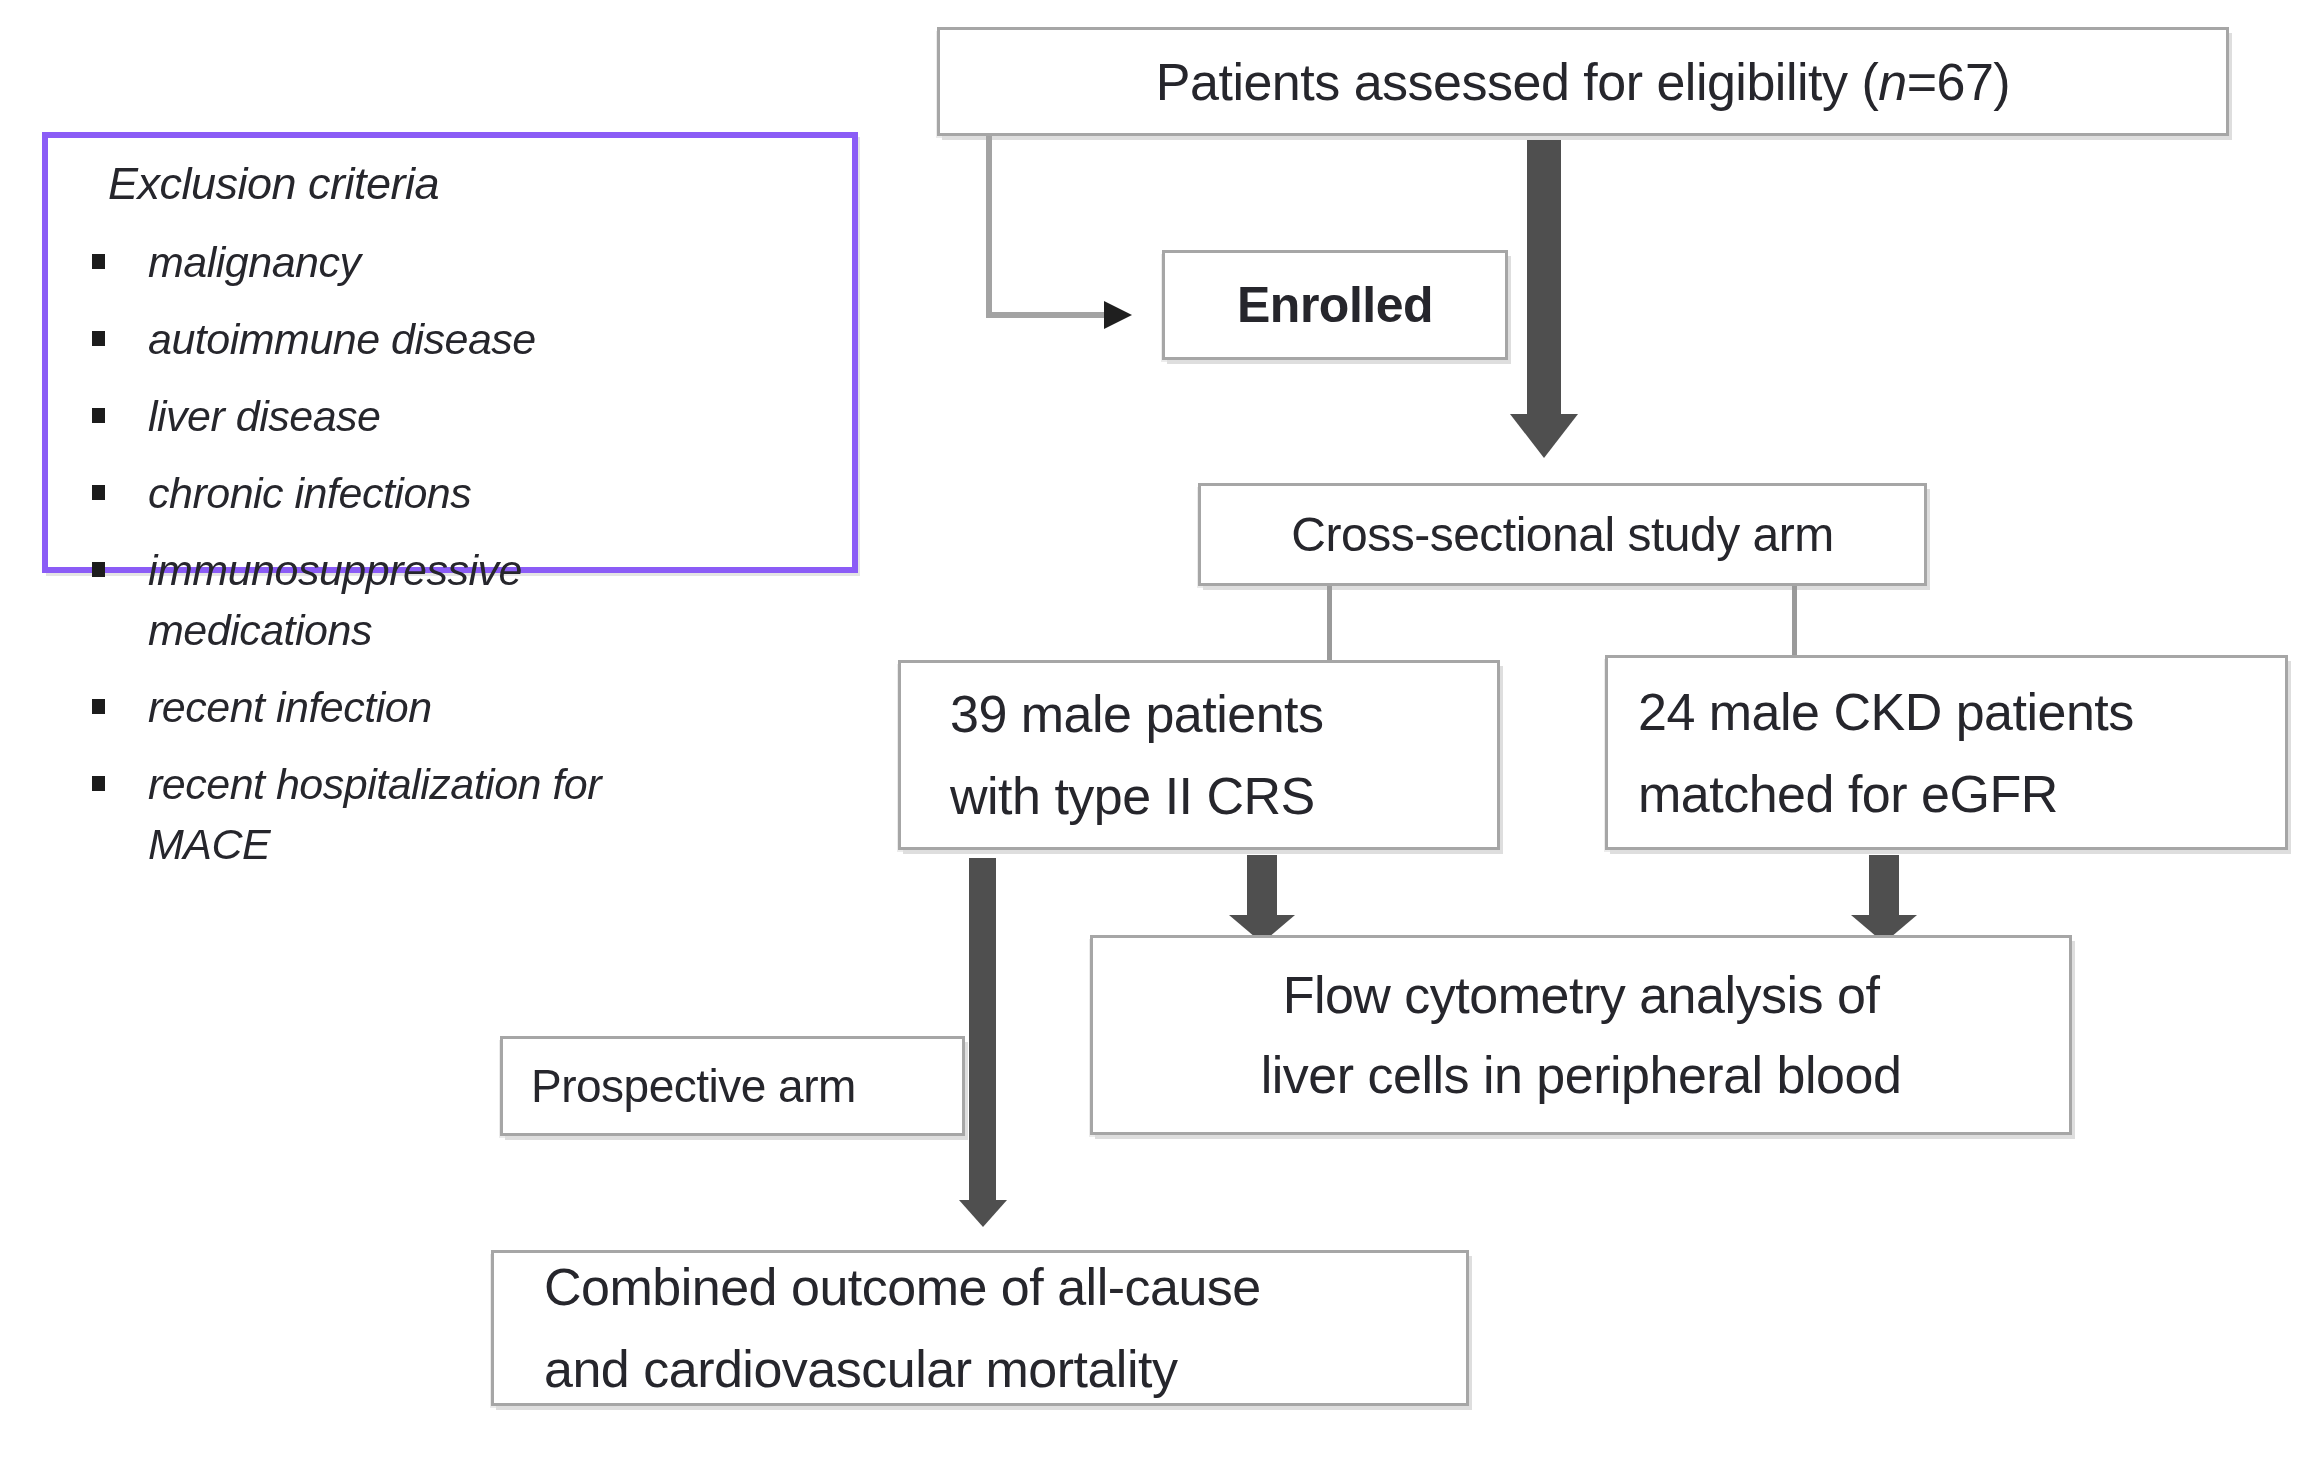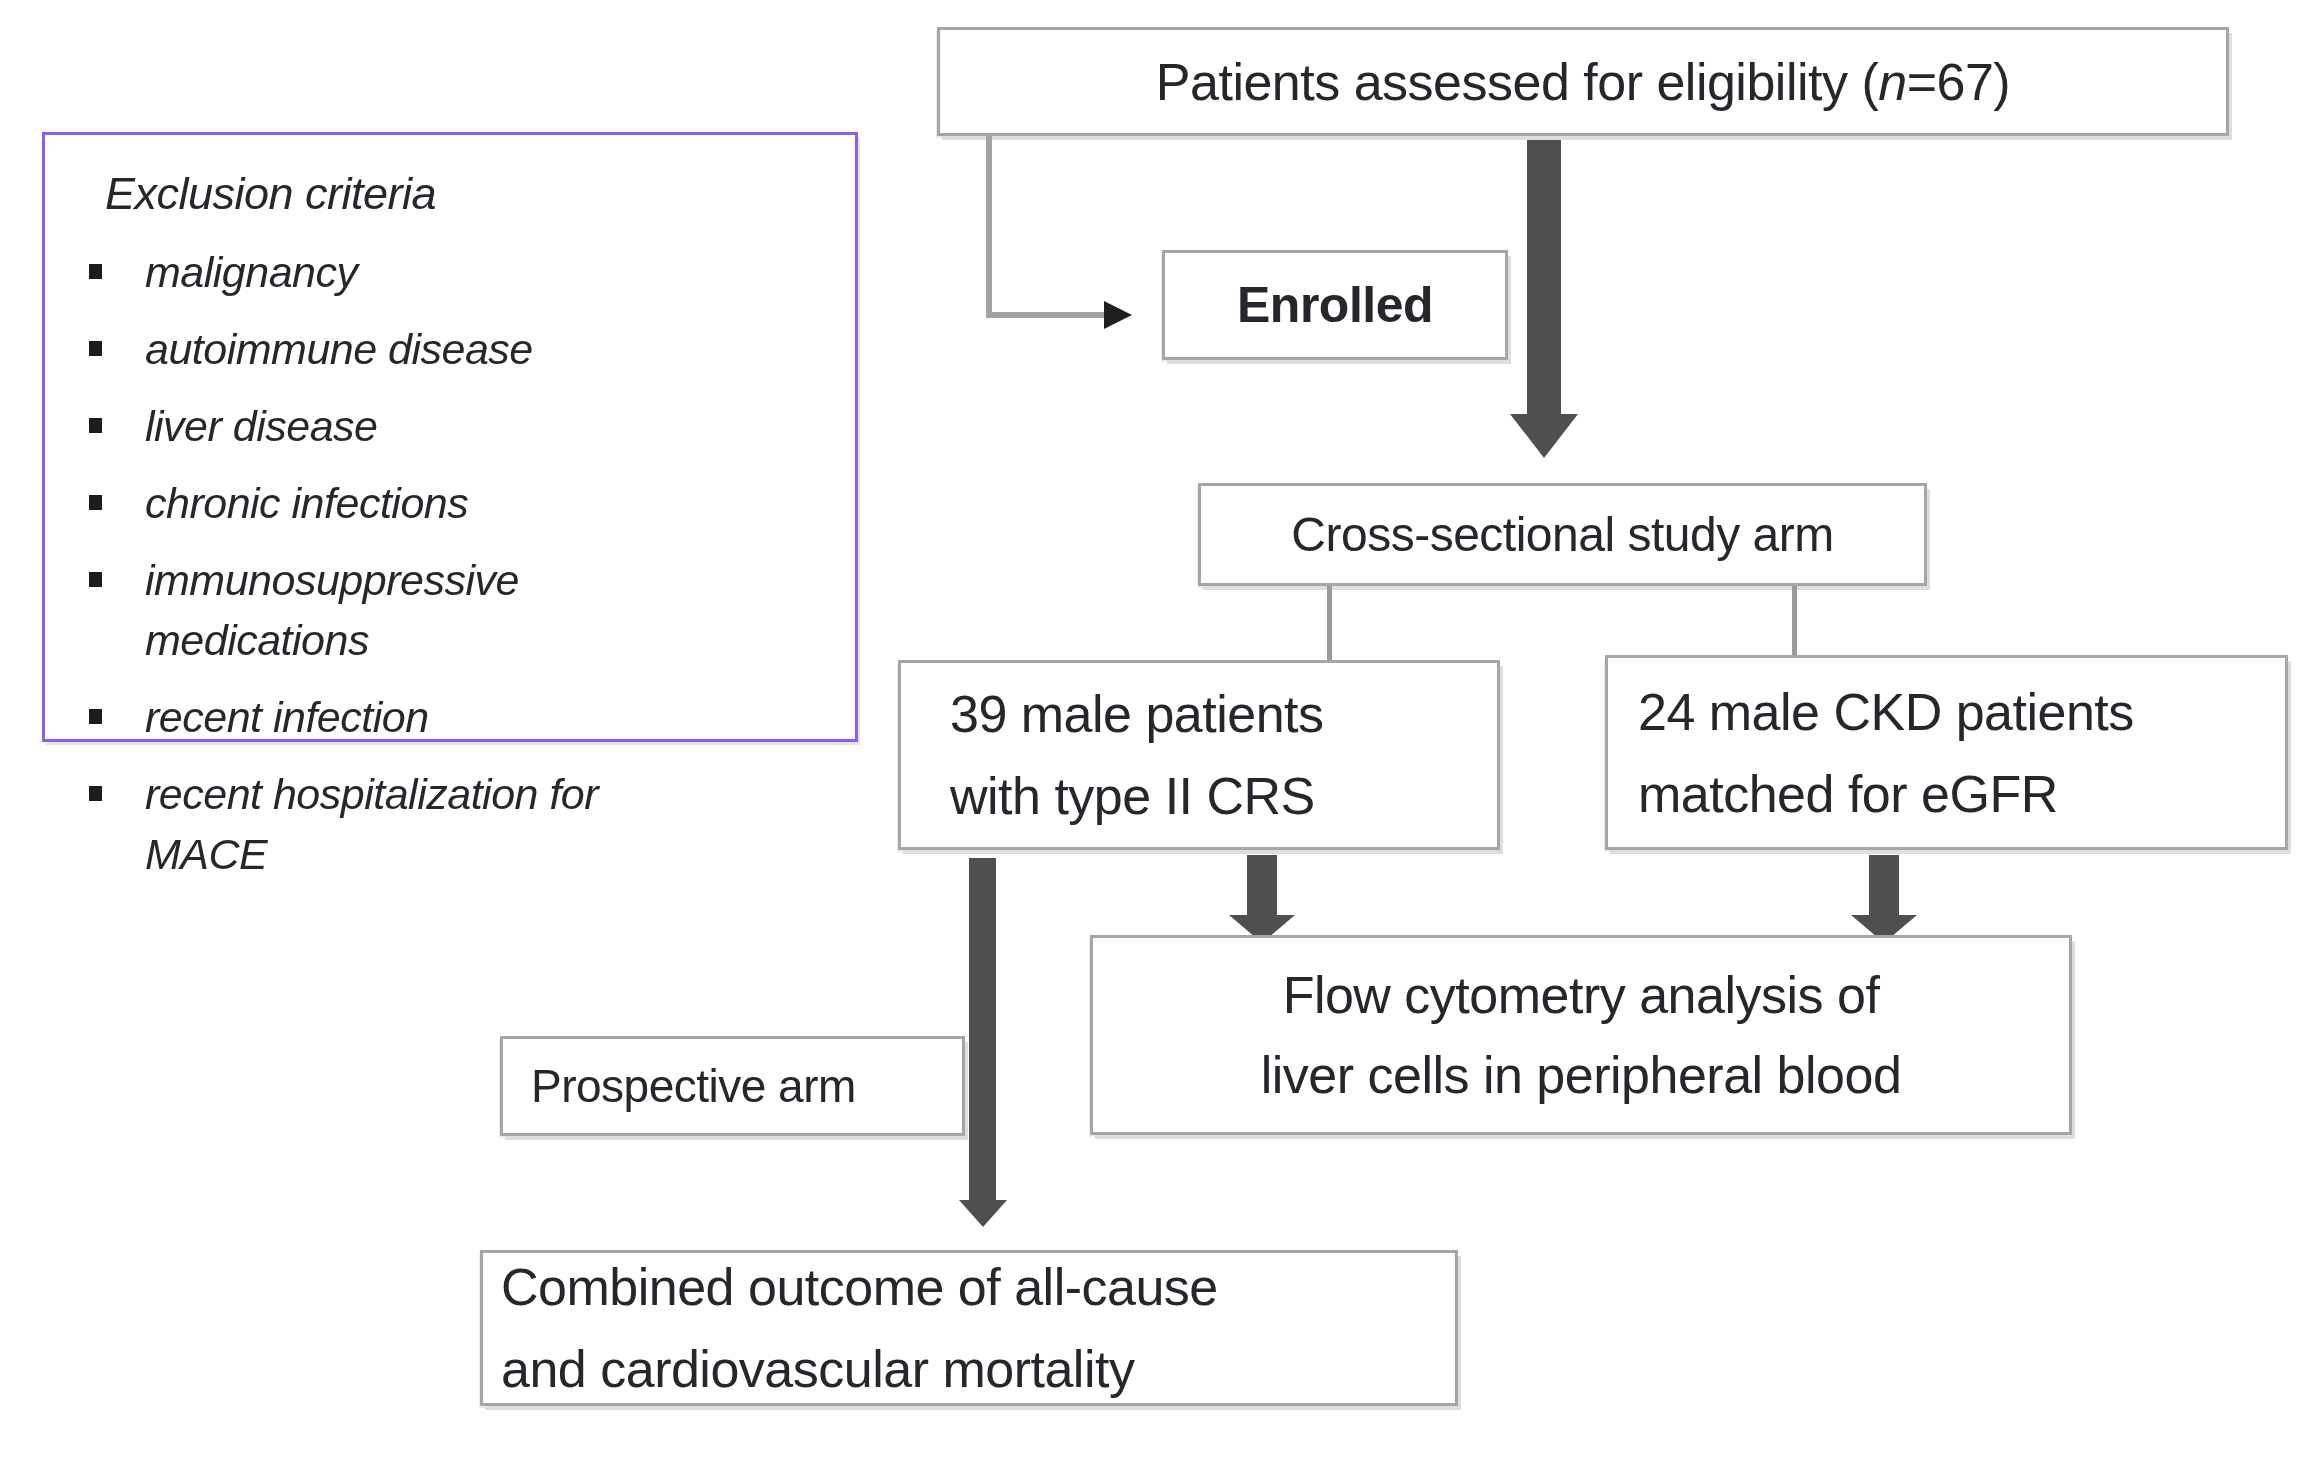--- a/index.html
+++ b/index.html
@@ -24,26 +24,26 @@
     letter-spacing:-0.5px;
   }
   .center{align-items:center;text-align:center;}
   .leftal{align-items:flex-start;text-align:left;}
 
   
   #eligibility-box{left:937px;top:27px;width:1292px;height:109px;font-size:52px;}
   #eligibility-box .nvar{font-style:italic;}
 
   #exclusion-box{
-    left:42px;top:132px;width:816px;height:610px;
-    border:3px solid #8b5cf6;
+    left:42px;top:132px;width:816px;height:441px;
+    border:6px solid #8b5cf6;
     box-shadow:3px 4px 0 -1px #e4e4e4;
     font-style:italic;
     justify-content:flex-start;
-    padding-top:33px;
+    padding-top:20px;
   }
   #exclusion-title{font-size:45px;margin-left:60px;margin-bottom:14px;letter-spacing:-0.5px;}
   #exclusion-list{list-style:none;margin:8px;padding:0;}
   #exclusion-list li{
     position:relative;
     font-size:43px;
     line-height:60px;
     padding-left:92px;
     margin-bottom:17px;
     width:560px;
@@ -60,21 +60,21 @@
 
   #cross-box{left:1198px;top:483px;width:729px;height:103px;font-size:48px;}
 
   #crs-box{left:898px;top:660px;width:602px;height:190px;font-size:52px;line-height:82px;padding-left:49px;}
   #ckd-box{left:1605px;top:655px;width:683px;height:195px;font-size:52px;line-height:82px;padding-left:30px;}
 
   #flow-box{left:1090px;top:935px;width:982px;height:200px;font-size:52px;line-height:80px;}
 
   #prospective-box{left:500px;top:1036px;width:465px;height:100px;font-size:46px;padding-left:28px;}
 
-  #combined-box{left:480px;top:1250px;width:978px;height:156px;font-size:52px;line-height:82px;padding-left:18px;}
+  #combined-box{left:491px;top:1250px;width:978px;height:156px;font-size:52px;line-height:82px;padding-left:50px;}
 
   
   .thinline{position:absolute;background:#a3a3a3;}
   #elbow-v{left:986px;top:136px;width:6px;height:182px;}
   #elbow-h{left:986px;top:312px;width:118px;height:6px;}
   #elbow-head{
     position:absolute;left:1104px;top:301px;
     width:0;height:0;
     border-top:14px solid transparent;
     border-bottom:14px solid transparent;

